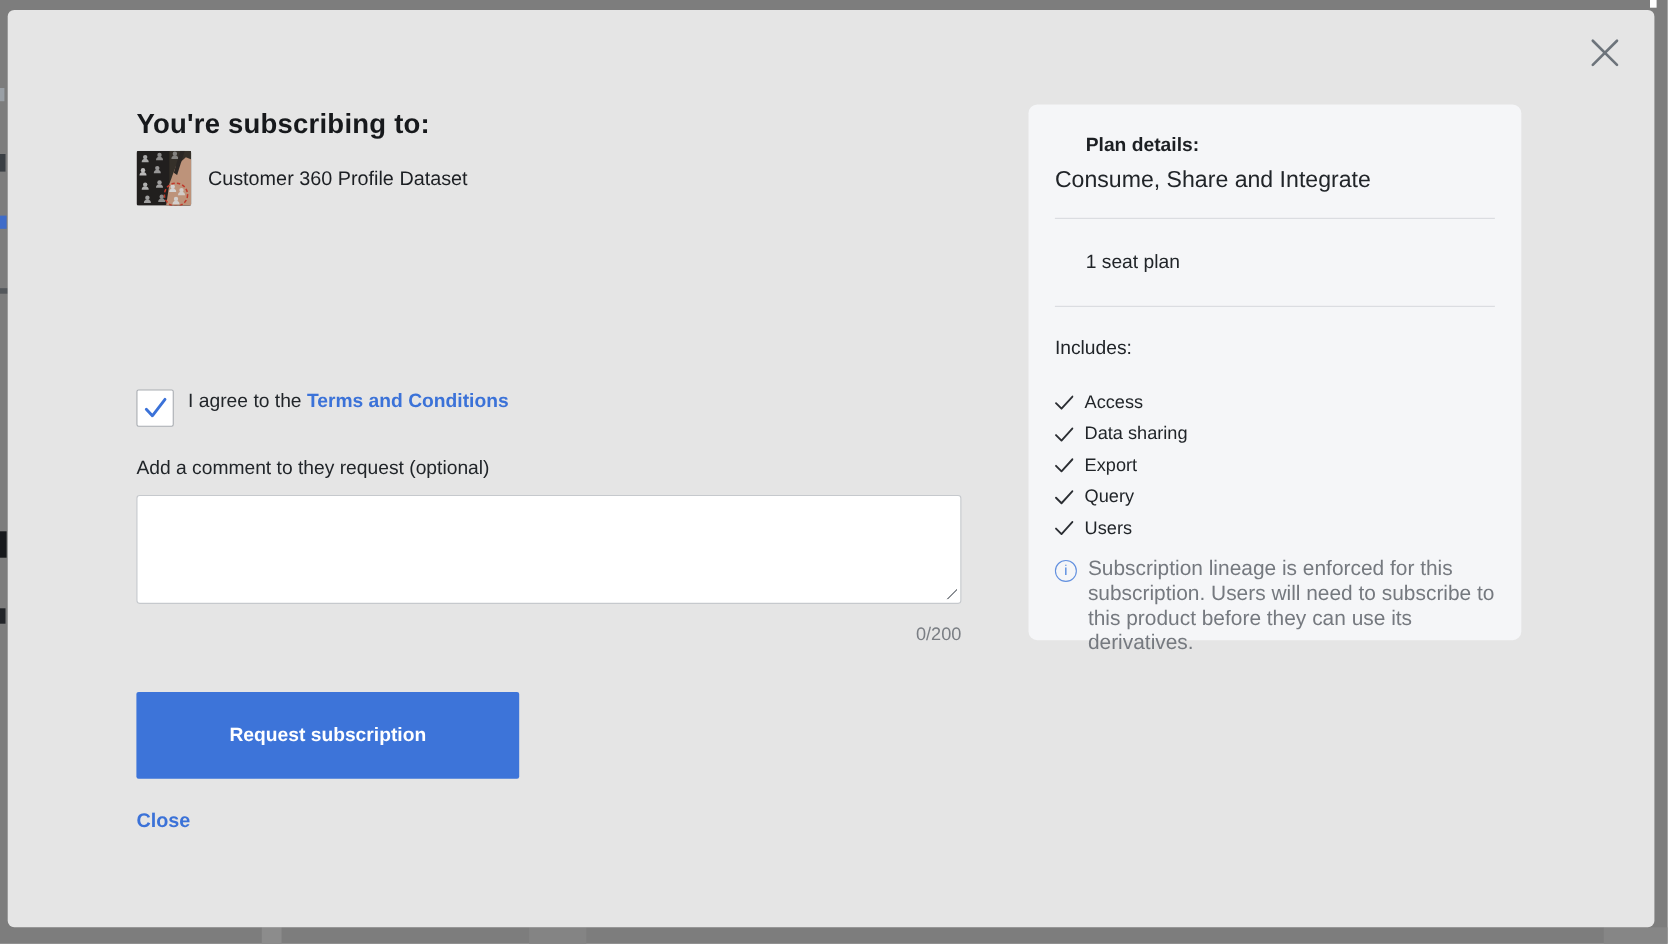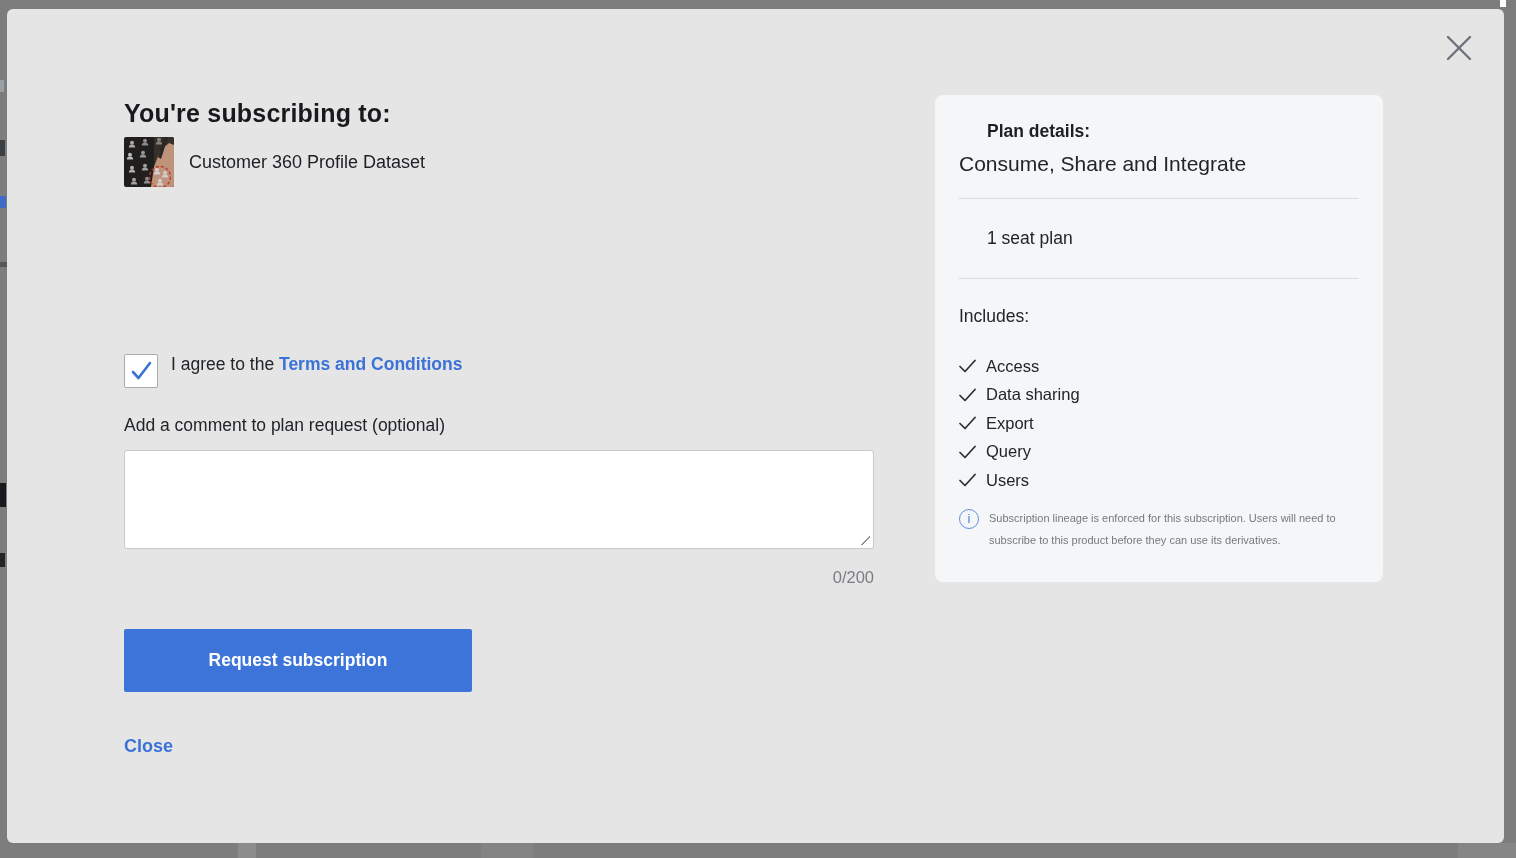--- a/index.html
+++ b/index.html
@@ -68,21 +68,21 @@
     background: repeating-linear-gradient(135deg, transparent 0 3px, #8d9196 3px 4.5px, transparent 4.5px 7px);
     clip-path: polygon(100% 0, 100% 100%, 0 100%);
     cursor: nwse-resize;
   }
   .char-counter {
     position: absolute; left: 117px; top: 559px; width: 750px;
     text-align: right; font-size: 16.5px; color: #7a7e84;
   }
   .primary-btn {
     position: absolute; left: 117px; top: 620px;
-    width: 348px; height: 63px;
+    width: 348px; height: 79px;
     background: #3d74d9; color: #ffffff;
     border: none; border-radius: 2px;
     font-family: "Liberation Sans", sans-serif;
     font-size: 17.5px; font-weight: bold; cursor: pointer;
   }
   .close-link {
     position: absolute; left: 117px; top: 727px;
     font-size: 18px; font-weight: bold; color: #3b72d8;
     text-decoration: none; cursor: pointer;
   }
@@ -100,21 +100,21 @@
   .includes-label { margin-top: 27px; font-size: 17.5px; color: #212529; }
   .includes-list { list-style: none; margin-top: 25px; }
   .includes-list li { display: flex; align-items: center; gap: 10px; height: 28.5px; font-size: 16.5px; color: #212529; }
   .note { margin-top: 12px; display: flex; gap: 10px; }
   .info-icon {
     width: 20px; height: 20px; flex: 0 0 auto; margin-top: 2px;
     border: 1.5px solid #6290df; border-radius: 50%;
     color: #4a82dd; font-size: 13px; font-style: normal;
     display: flex; align-items: center; justify-content: center;
   }
-  .note-text { width: 374px; font-size: 11px; line-height: 22.5px; color: #75797f; }
+  .note-text { width: 374px; font-size: 19px; line-height: 22.5px; color: #75797f; }
 </style>
 </head>
 <body>
 
 <div class="frag" style="left:0;top:80px;width:4px;height:12px;background:#9aa0a6;"></div>
 <div class="frag" style="left:0;top:140px;width:5px;height:16px;background:#3a3f44;"></div>
 <div class="frag" style="left:0;top:196px;width:6px;height:12px;background:#3f6cc9;"></div>
 <div class="frag" style="left:0;top:262px;width:7px;height:5px;background:#54585c;"></div>
 <div class="frag" style="left:0;top:483px;width:6px;height:24px;background:#17191c;"></div>
 <div class="frag" style="left:0;top:553px;width:5px;height:14px;background:#222428;"></div>
@@ -170,21 +170,21 @@
     <div class="checkbox" role="checkbox" aria-checked="true">
       <svg width="24" height="22" viewBox="0 0 24 22">
         <polyline points="4,12 9.5,18 21,3" fill="none" stroke="#3b72d8" stroke-width="2.6" stroke-linecap="round" stroke-linejoin="round"></polyline>
       </svg>
     </div>
     <span class="agree-label">
       <span>I agree to the </span><a class="terms-link" href="#">Terms and Conditions</a>
     </span>
   </div>
 
-  <label class="comment-label">Add a comment to plan request (optional)</label>
+  <label class="comment-label">Add a comment to they request (optional)</label>
 
   <div class="textarea-wrap">
     <textarea class="comment-input" aria-label="Add a comment to your request (optional)" style=""></textarea>
     <span class="resize-handle"></span>
   </div>
 
   <div class="char-counter">0/200</div>
 
   <button class="primary-btn">Request subscription</button>
 

